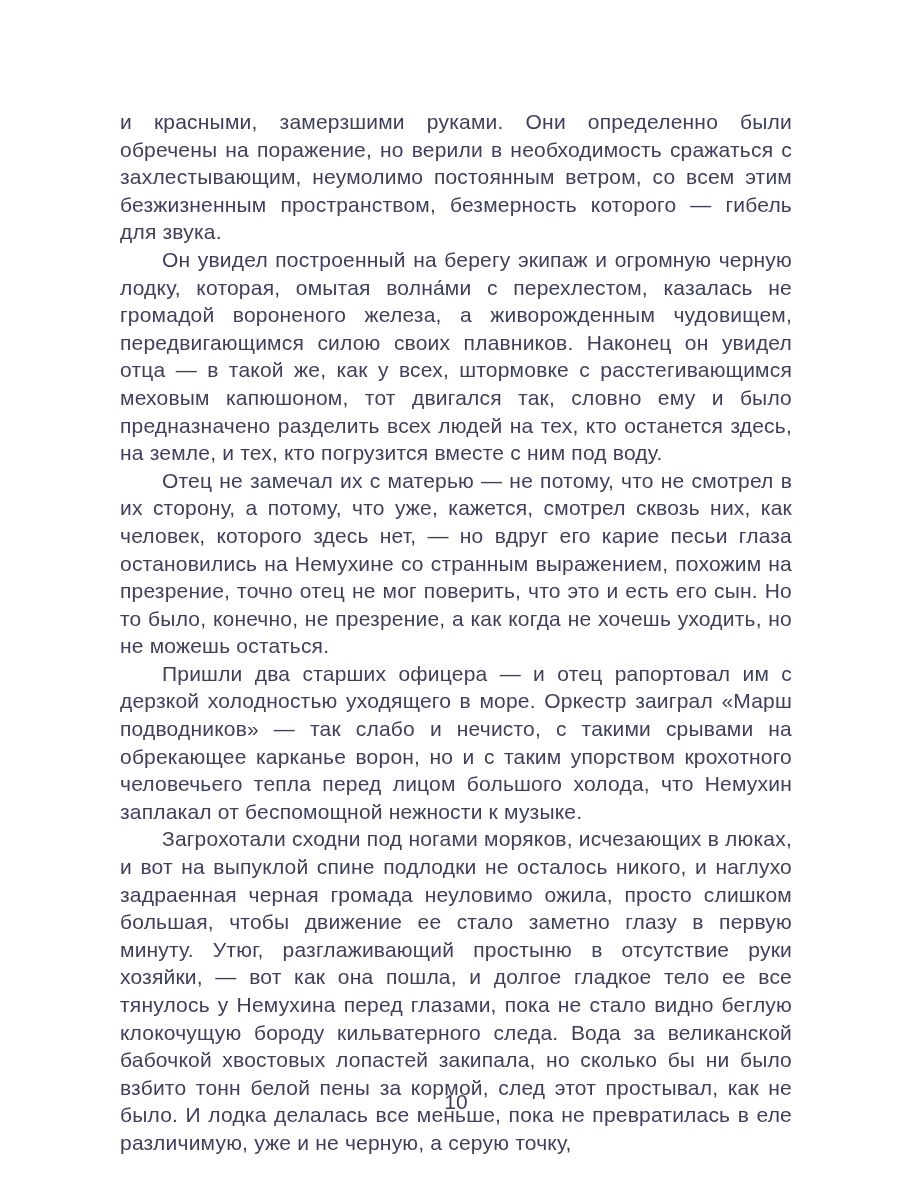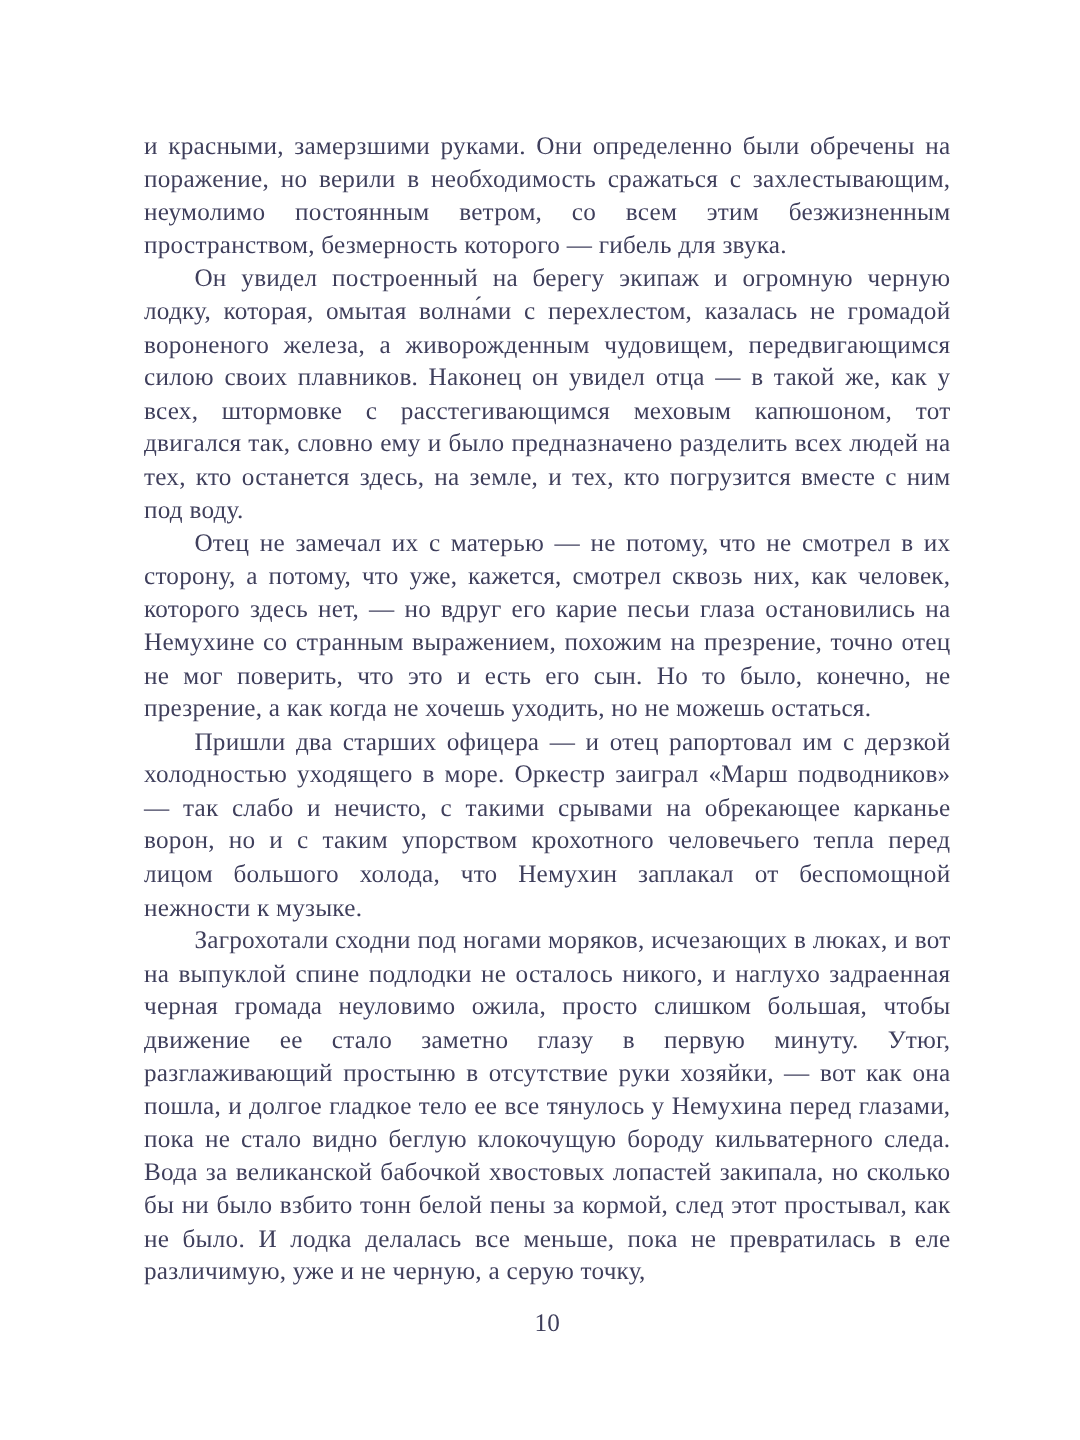--- a/index.html
+++ b/index.html
@@ -5,21 +5,21 @@
   html, body {
     margin: 0;
     padding: 0;
     background: #ffffff;
   }
   .page {
     position: relative;
     width: 900px;
     height: 1200px;
     background: #ffffff;
-    font-family: Liberation Serif, serif;
+    font-family: Liberation Sans, sans-serif;
     color: #3f3f5c;
     overflow: hidden;
   }
   .text-block {
     position: absolute;
     left: 120px;
     top: 108px;
     width: 672px;
     font-size: 21px;
     line-height: 27.6px;

